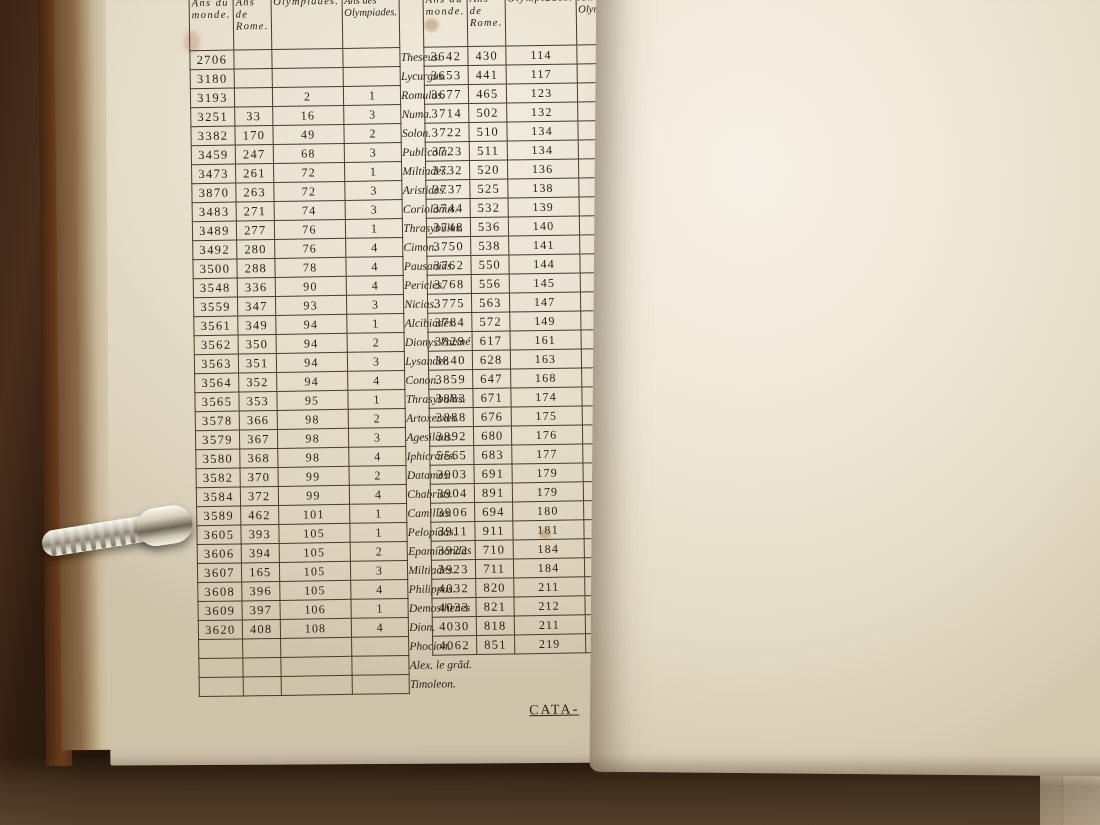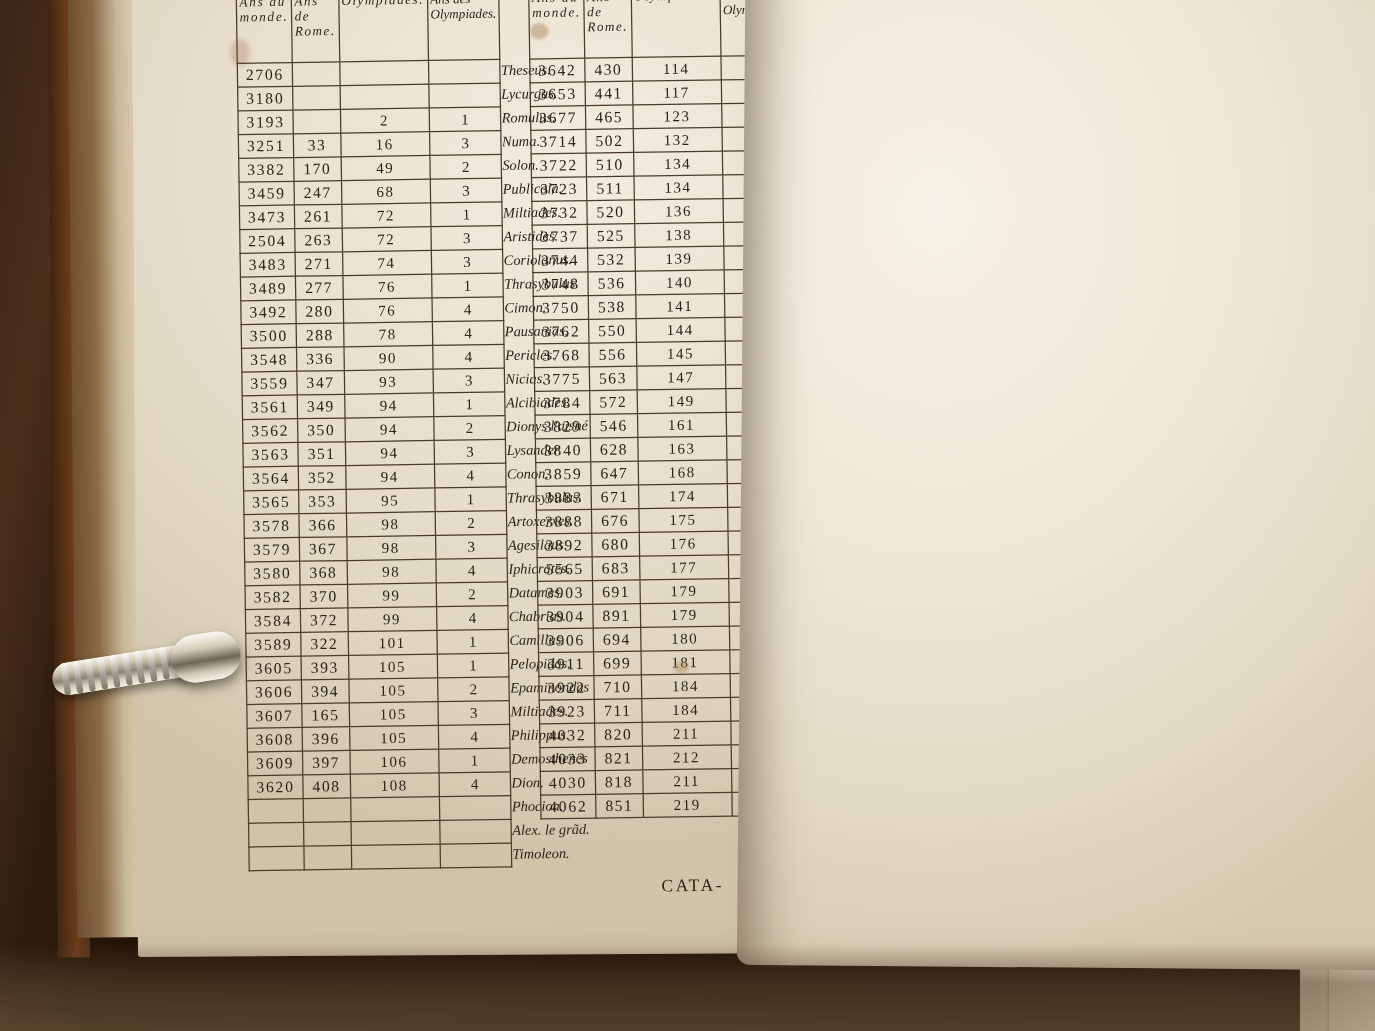--- a/index.html
+++ b/index.html
@@ -77,21 +77,21 @@
      font-size:10.5px;font-style:italic;text-align:left;padding:1px 2px;}
   .c-num{width:40px;text-align:center;font-size:12.5px;letter-spacing:1.4px;}
   .c-rom{width:34px;text-align:center;font-size:12.5px;letter-spacing:1.2px;}
   .c-oly{width:34px;text-align:center;font-size:12px;letter-spacing:1.2px;}
   .c-ao {width:26px;text-align:center;font-size:12px;}
   .c-nm {border:none !important;padding-left:5px;font-size:11.5px;font-style:italic;
          white-space:nowrap;}
   table.grid tr td.c-nm{border-left:1px solid #4a3b28 !important;border-top:none !important;
         border-right:none !important;border-bottom:none !important;}
   .catchword{position:absolute;left:330px;top:712px;font-size:14px;letter-spacing:2px;
-     color:#2c2418;}
+     color:#2c2418;text-decoration:underline;}
 
   
   .snake{position:absolute;left:-6px;top:528px;width:152px;height:72px;
      transform:rotate(-9deg);}
   .snake .body{position:absolute;left:0;top:18px;width:128px;height:26px;border-radius:13px;
      background:linear-gradient(180deg,#f7f4ea 0%,#cfc6b0 28%,#8c8272 55%,#d9d2c0 78%,#f2eee2 100%);
      box-shadow:0 4px 8px rgba(0,0,0,.45);}
   .snake .head{position:absolute;left:96px;top:12px;width:56px;height:38px;border-radius:19px;
      background:linear-gradient(180deg,#fbfaf4 0%,#d6cdb9 30%,#6e6656 58%,#cdc5b2 80%,#f5f1e6 100%);
      box-shadow:0 5px 9px rgba(0,0,0,.45);}
@@ -171,21 +171,21 @@
                   <td class="c-nm">Publicola.</td>
                 </tr>
                 <tr>
                   <td class="c-num">3473</td>
                   <td class="c-rom">261</td>
                   <td class="c-oly">72</td>
                   <td class="c-ao">1</td>
                   <td class="c-nm">Miltiades.</td>
                 </tr>
                 <tr>
-                  <td class="c-num">2504</td>
+                  <td class="c-num">3870</td>
                   <td class="c-rom">263</td>
                   <td class="c-oly">72</td>
                   <td class="c-ao">3</td>
                   <td class="c-nm">Aristides.</td>
                 </tr>
                 <tr>
                   <td class="c-num">3483</td>
                   <td class="c-rom">271</td>
                   <td class="c-oly">74</td>
                   <td class="c-ao">3</td>
@@ -291,21 +291,21 @@
                 </tr>
                 <tr>
                   <td class="c-num">3584</td>
                   <td class="c-rom">372</td>
                   <td class="c-oly">99</td>
                   <td class="c-ao">4</td>
                   <td class="c-nm">Chabrias.</td>
                 </tr>
                 <tr>
                   <td class="c-num">3589</td>
-                  <td class="c-rom">322</td>
+                  <td class="c-rom">462</td>
                   <td class="c-oly">101</td>
                   <td class="c-ao">1</td>
                   <td class="c-nm">Camillus.</td>
                 </tr>
                 <tr>
                   <td class="c-num">3605</td>
                   <td class="c-rom">393</td>
                   <td class="c-oly">105</td>
                   <td class="c-ao">1</td>
                   <td class="c-nm">Pelopidas.</td>
@@ -482,21 +482,21 @@
                 </tr>
                 <tr>
                   <td class="c-num">3784</td>
                   <td class="c-rom">572</td>
                   <td class="c-oly">149</td>
                   <td class="c-ao">4</td>
                   <td class="c-nm">Paul. Æmylius.</td>
                 </tr>
                 <tr>
                   <td class="c-num">3829</td>
-                  <td class="c-rom">546</td>
+                  <td class="c-rom">617</td>
                   <td class="c-oly">161</td>
                   <td class="c-ao">1</td>
                   <td class="c-nm">Tib. Graccus.</td>
                 </tr>
                 <tr>
                   <td class="c-num">3840</td>
                   <td class="c-rom">628</td>
                   <td class="c-oly">163</td>
                   <td class="c-ao">4</td>
                   <td class="c-nm">Gaius Graccus.</td>
@@ -552,21 +552,21 @@
                 </tr>
                 <tr>
                   <td class="c-num">3906</td>
                   <td class="c-rom">694</td>
                   <td class="c-oly">180</td>
                   <td class="c-ao">2</td>
                   <td class="c-nm">Iulius Cæsar.</td>
                 </tr>
                 <tr>
                   <td class="c-num">3911</td>
-                  <td class="c-rom">699</td>
+                  <td class="c-rom">911</td>
                   <td class="c-oly">181</td>
                   <td class="c-ao">3</td>
                   <td class="c-nm">Antonius.</td>
                 </tr>
                 <tr>
                   <td class="c-num">3922</td>
                   <td class="c-rom">710</td>
                   <td class="c-oly">184</td>
                   <td class="c-ao">2</td>
                   <td class="c-nm">Marcus Brutus.</td>

